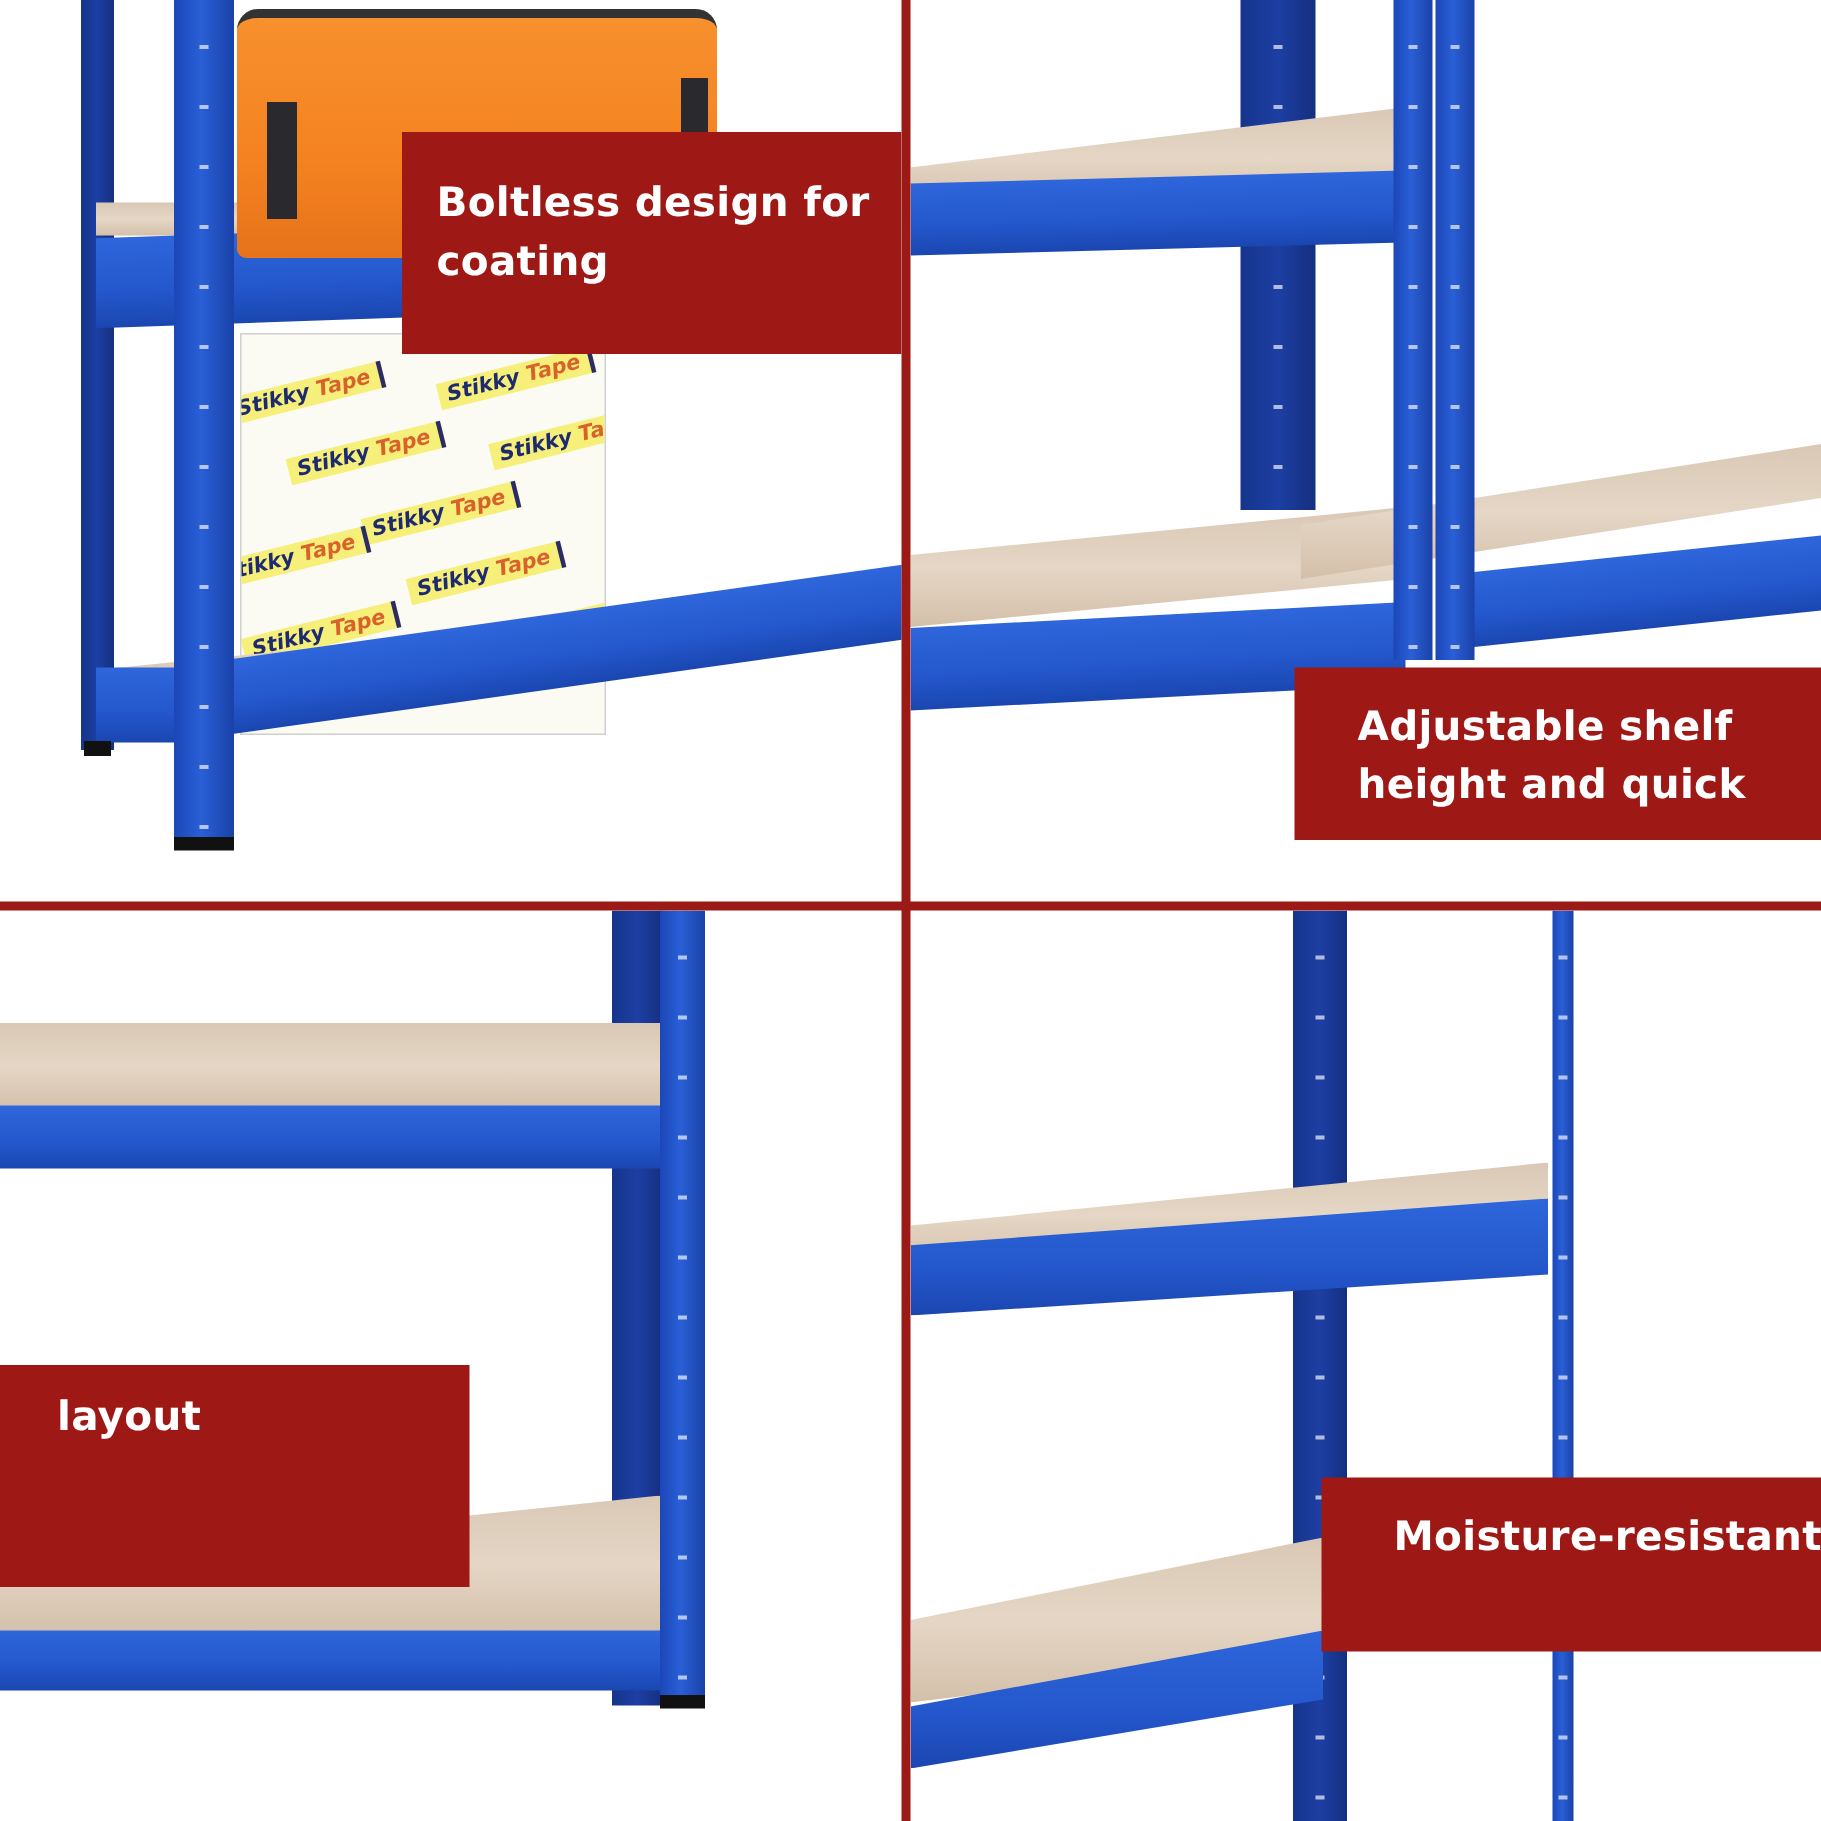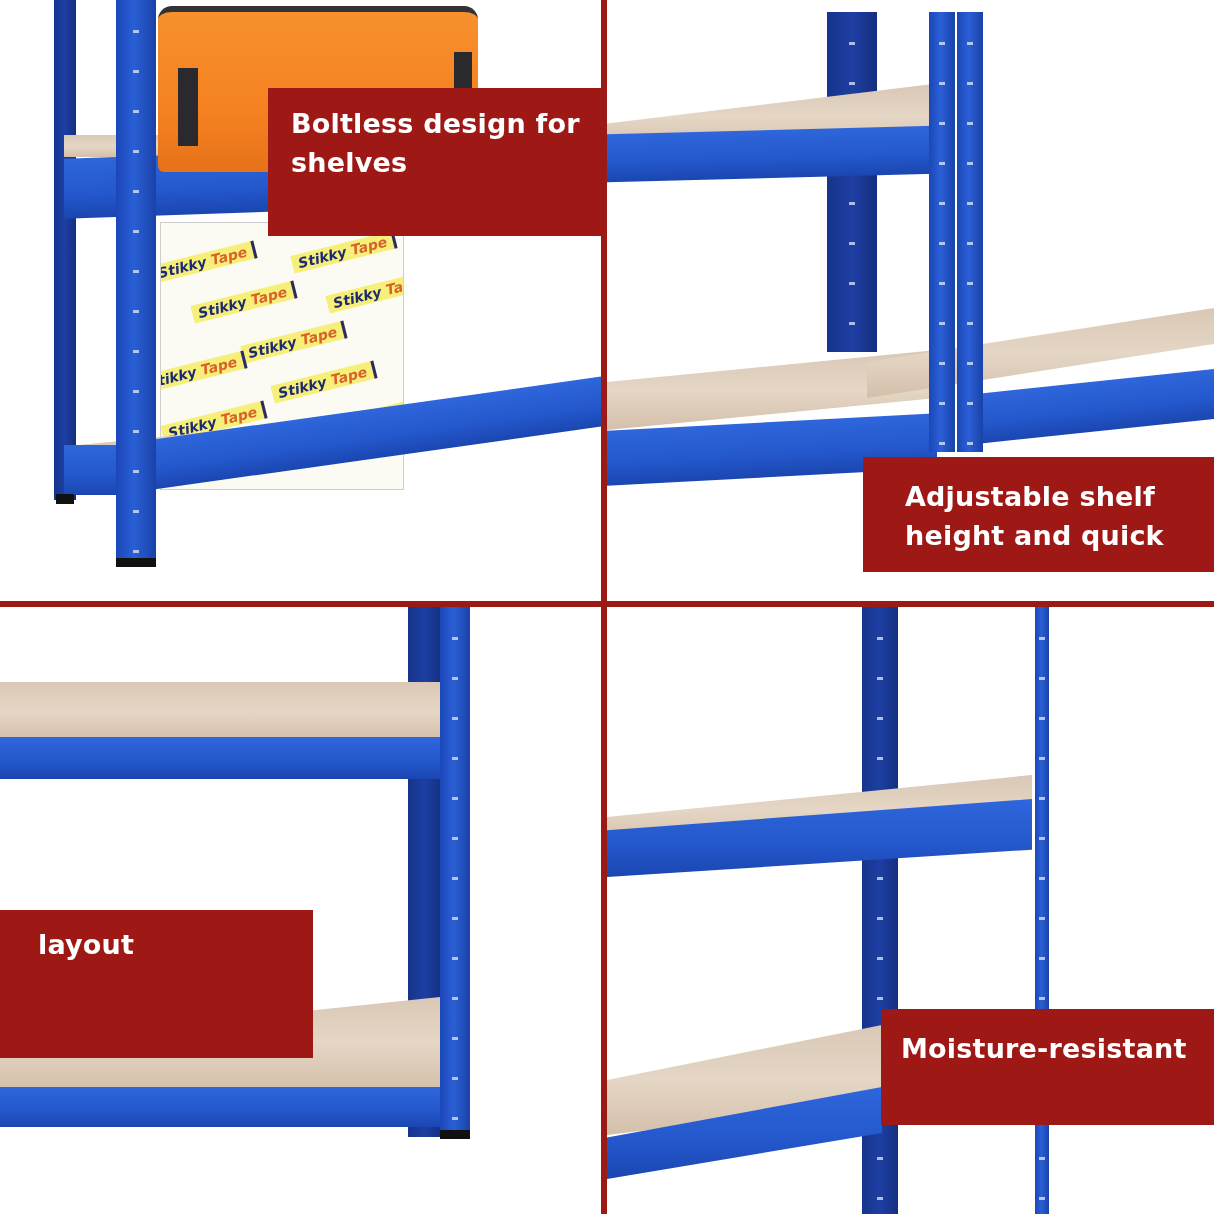--- a/index.html
+++ b/index.html
@@ -50,27 +50,27 @@
   <div class="board" style="left:64px;top:392px;width:540px;height:70px;clip-path:polygon(0 78%,100% 0,100% 45%,0 100%);"></div>
   <div class="beam" style="left:150px;top:440px;width:460px;height:50px;transform:skewY(-8deg);transform-origin:left top;"></div>
   <div class="beam" style="left:64px;top:445px;width:90px;height:50px;"></div>
 
   <div class="post" style="left:116px;top:0;width:40px;height:560px;">
       <div class="holes"></div>
     </div>
   <div class="foot" style="left:116px;top:558px;width:40px;height:9px;"></div>
   <div class="foot" style="left:56px;top:494px;width:18px;height:10px;"></div>
 
-  <div class="callout" style="left:268px;top:88px;width:333px;height:148px;padding:16px 0 0 23px;">
+  <div class="callout" style="left:268px;top:88px;width:333px;height:148px;padding:28px 0 0 23px;">
     <span class="line">Boltless design for</span>
-    <span class="line">shelves</span>
+    <span class="line">coating</span>
   </div>
 </div>
 
-<div class="panel" style="left:607px;top:12px;width:607px;height:601px;">
+<div class="panel" style="left:607px;top:0;width:607px;height:601px;">
   <div class="post dark" style="left:220px;top:0;width:50px;height:340px;">
       <div class="holes"></div>
     </div>
 
   <div class="board" style="left:0;top:72px;width:326px;height:66px;clip-path:polygon(0 60%,100% 0,100% 70%,0 100%);"></div>
   <div class="beam" style="left:0;top:118px;width:328px;height:48px;transform:skewY(-1.5deg);"></div>
 
   <div class="board" style="left:0;top:338px;width:330px;height:80px;clip-path:polygon(0 40%,100% 0,100% 60%,0 100%);"></div>
   <div class="beam" style="left:0;top:410px;width:330px;height:55px;transform:skewY(-3deg);"></div>
   <div class="board" style="left:260px;top:296px;width:347px;height:90px;clip-path:polygon(0 60%,100% 0,100% 40%,0 100%);"></div>
@@ -114,19 +114,19 @@
 
   <div class="board" style="left:0;top:168px;width:425px;height:70px;clip-path:polygon(0 60%,100% 0,100% 40%,0 100%);"></div>
   <div class="beam" style="left:0;top:192px;width:425px;height:78px;clip-path:polygon(0 40%,100% 0,100% 65%,0 100%);"></div>
 
   <div class="board" style="left:0;top:418px;width:275px;height:110px;clip-path:polygon(0 50%,100% 0,100% 70%,0 100%);"></div>
   <div class="beam" style="left:0;top:480px;width:275px;height:92px;clip-path:polygon(0 55%,100% 0,100% 50%,0 100%);"></div>
   <div class="post" style="left:428px;top:0;width:14px;height:607px;">
       <div class="holes"></div>
     </div>
 
-  <div class="callout" style="left:274px;top:402px;width:333px;height:116px;padding:20px 0 0 20px;">
+  <div class="callout" style="left:274px;top:378px;width:333px;height:116px;padding:20px 0 0 48px;">
     <span class="line">Moisture-resistant</span>
   </div>
 </div>
 
 <div class="divider" style="left:601px;top:0;width:6px;height:1214px;"></div>
 <div class="divider" style="left:0;top:601px;width:1214px;height:6px;"></div>
 
 </body></html>

